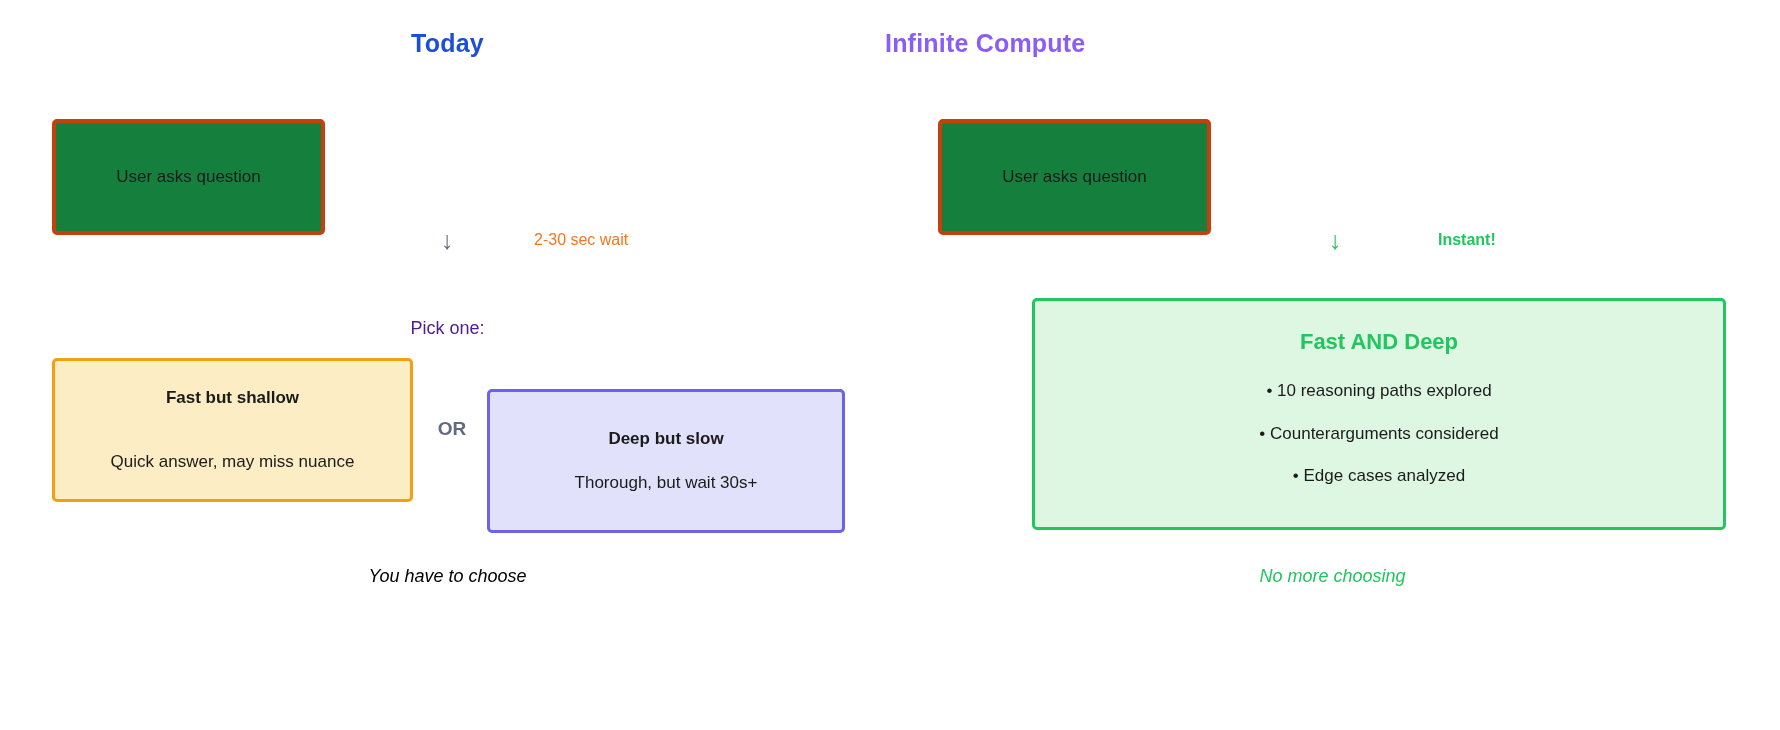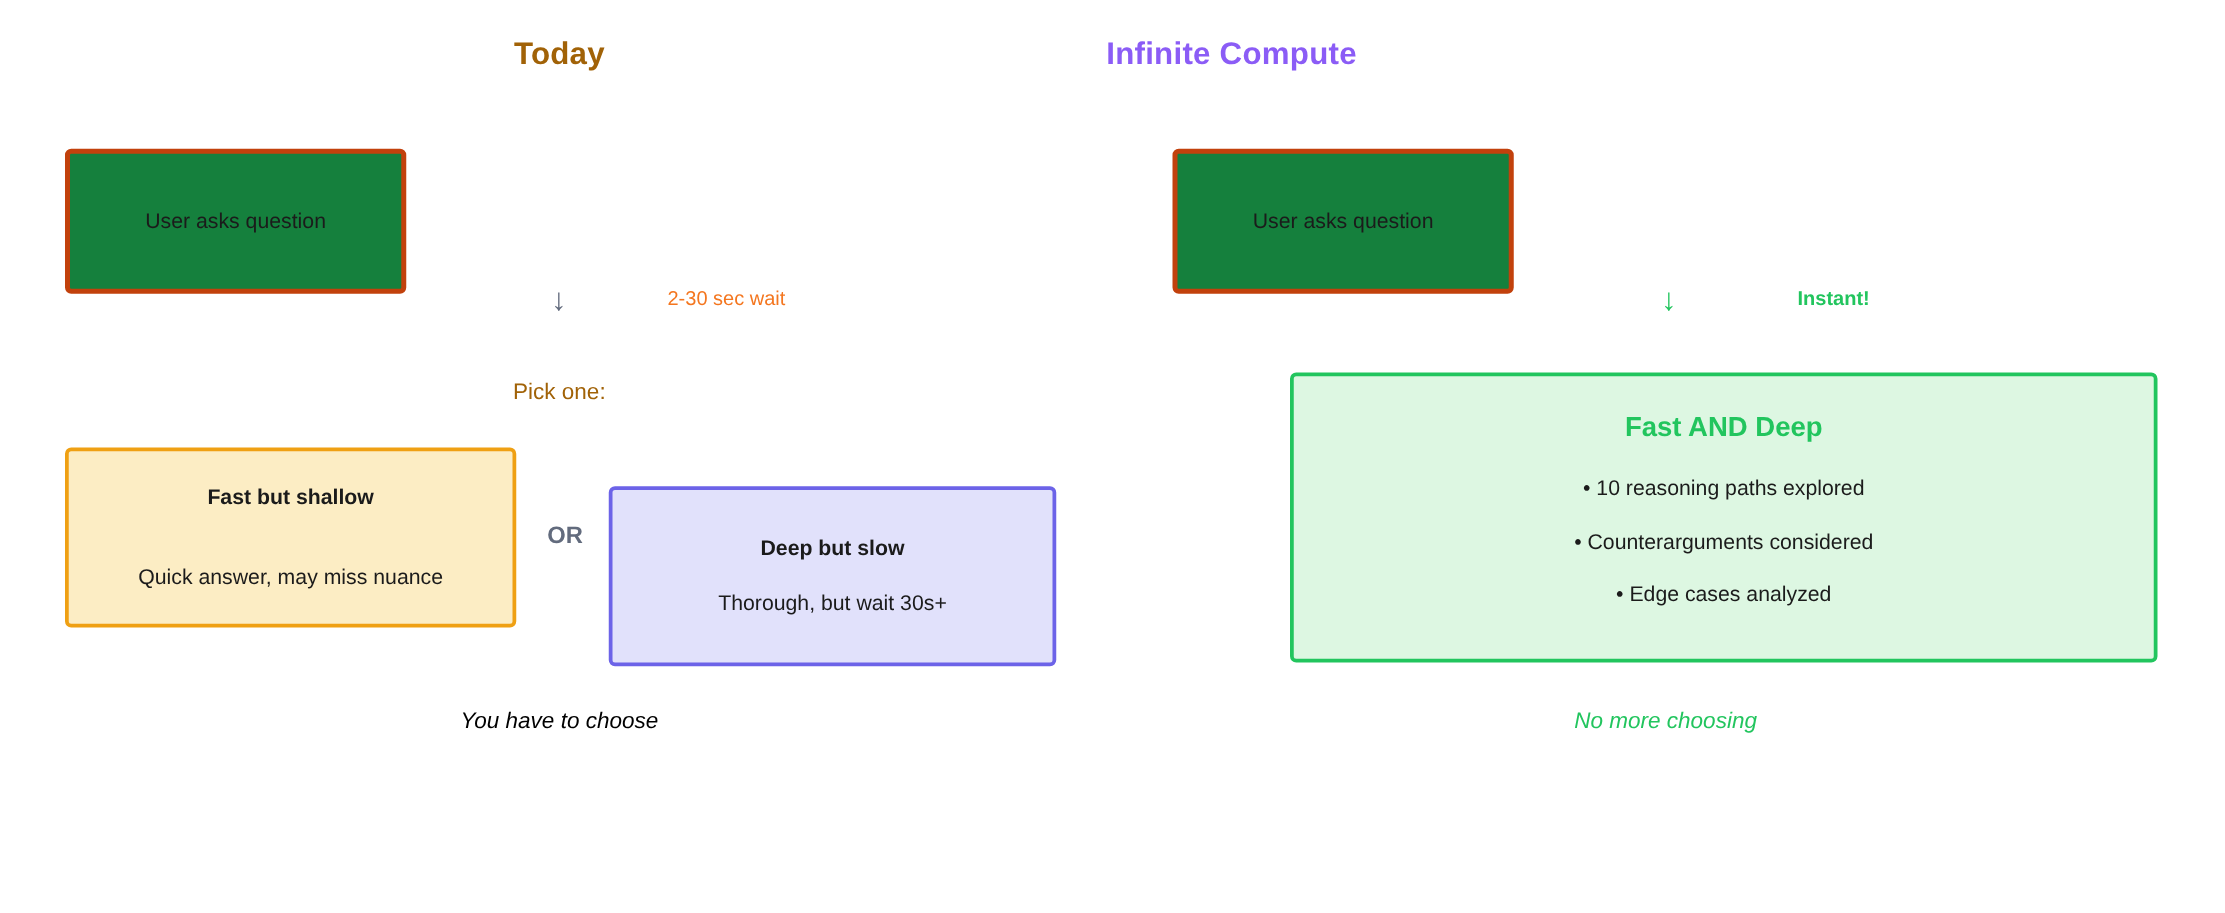--- a/index.html
+++ b/index.html
@@ -27,21 +27,21 @@
     font-size: 25px;
     font-weight: bold;
     letter-spacing: 0.2px;
     white-space: nowrap;
   }
   #title-today {
     left: 0;
     width: 895px;
     text-align: center;
     top: 29px;
-    color: #a16207;
+    color: #1d4ed8;
   }
   #title-infinite {
     left: 885px;
     width: 895px;
     text-align: left;
     top: 29px;
     color: #8b5cf6;
   }
 
   
@@ -170,23 +170,23 @@
     color: #22c55e;
     font-weight: bold;
   }
 
   
   #pick-one {
     position: absolute;
     left: 0;
     width: 895px;
     text-align: center;
-    top: 303px;
+    top: 318px;
     font-size: 18px;
-    color: #a16207;
+    color: #4c1d95;
   }
 
   
   #or-connector {
     position: absolute;
     left: 424px;
     top: 418px;
     width: 56px;
     text-align: center;
     font-size: 19px;

